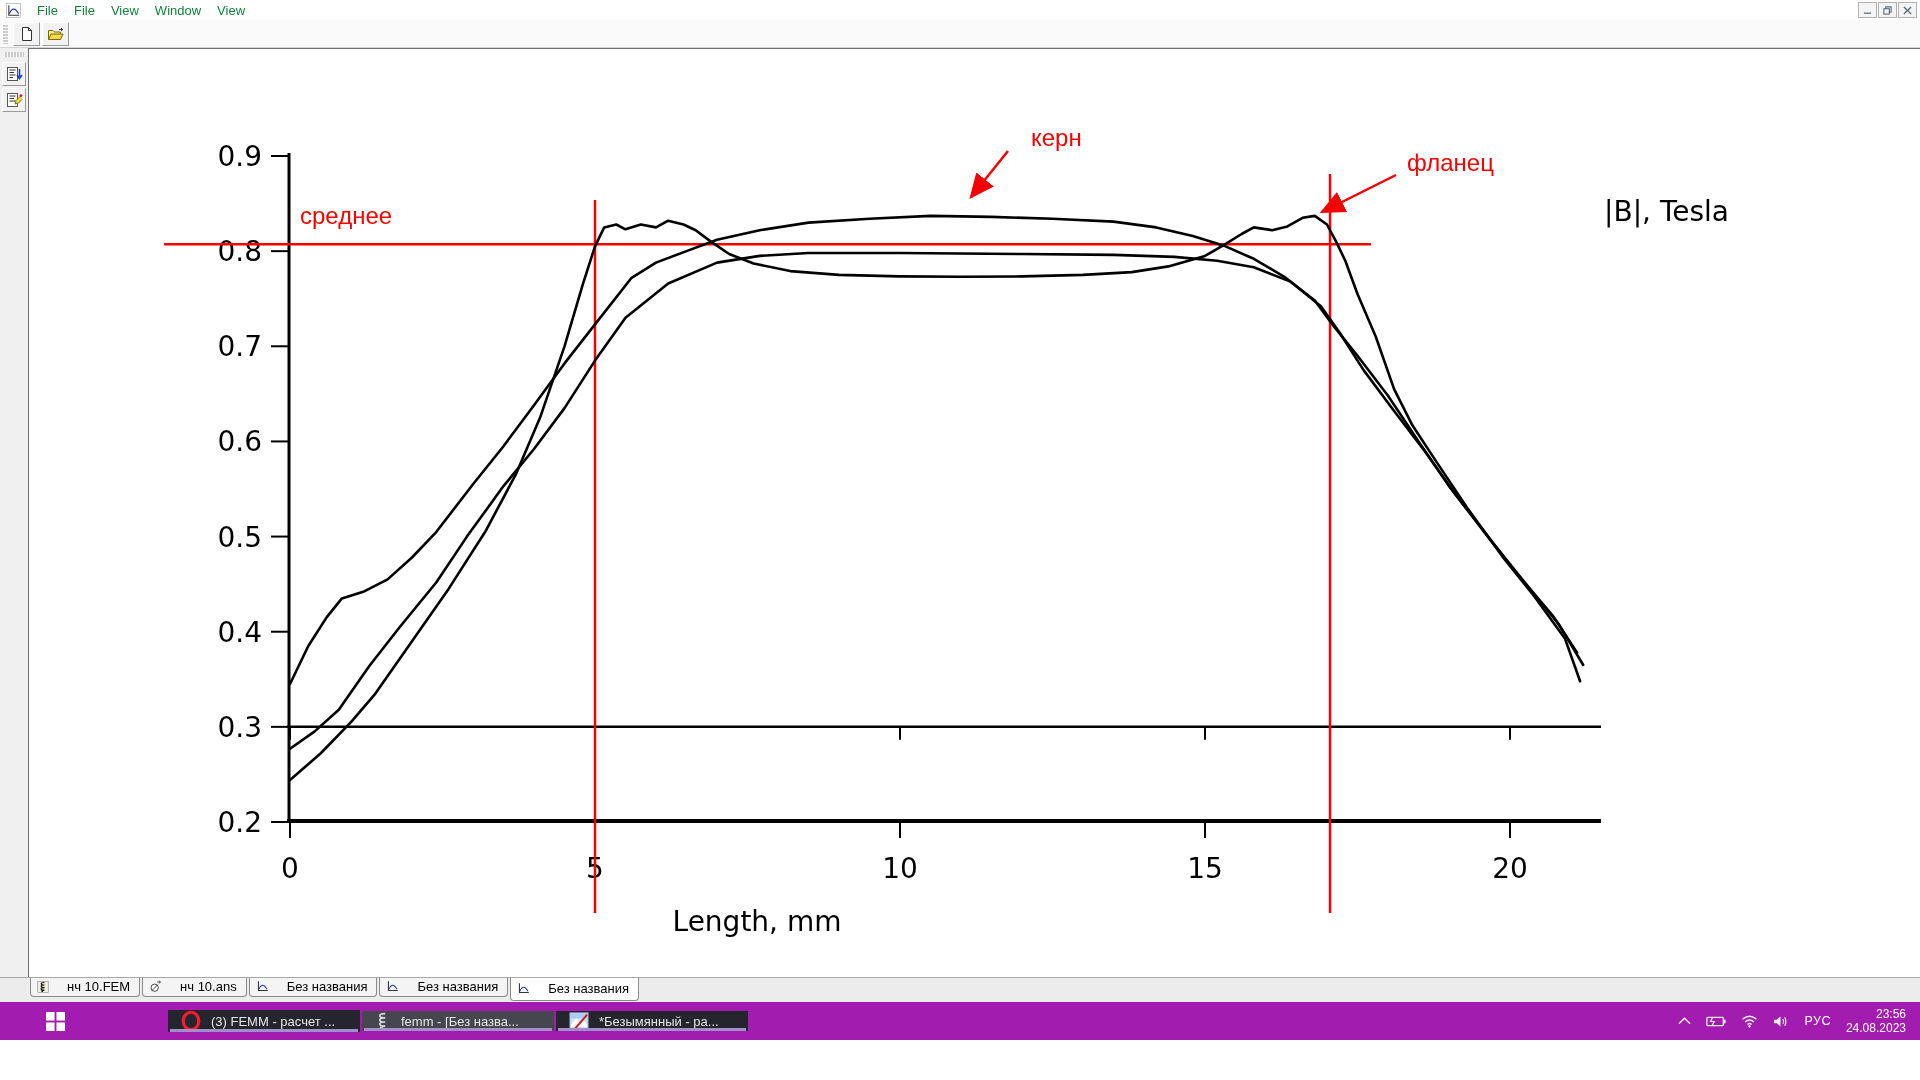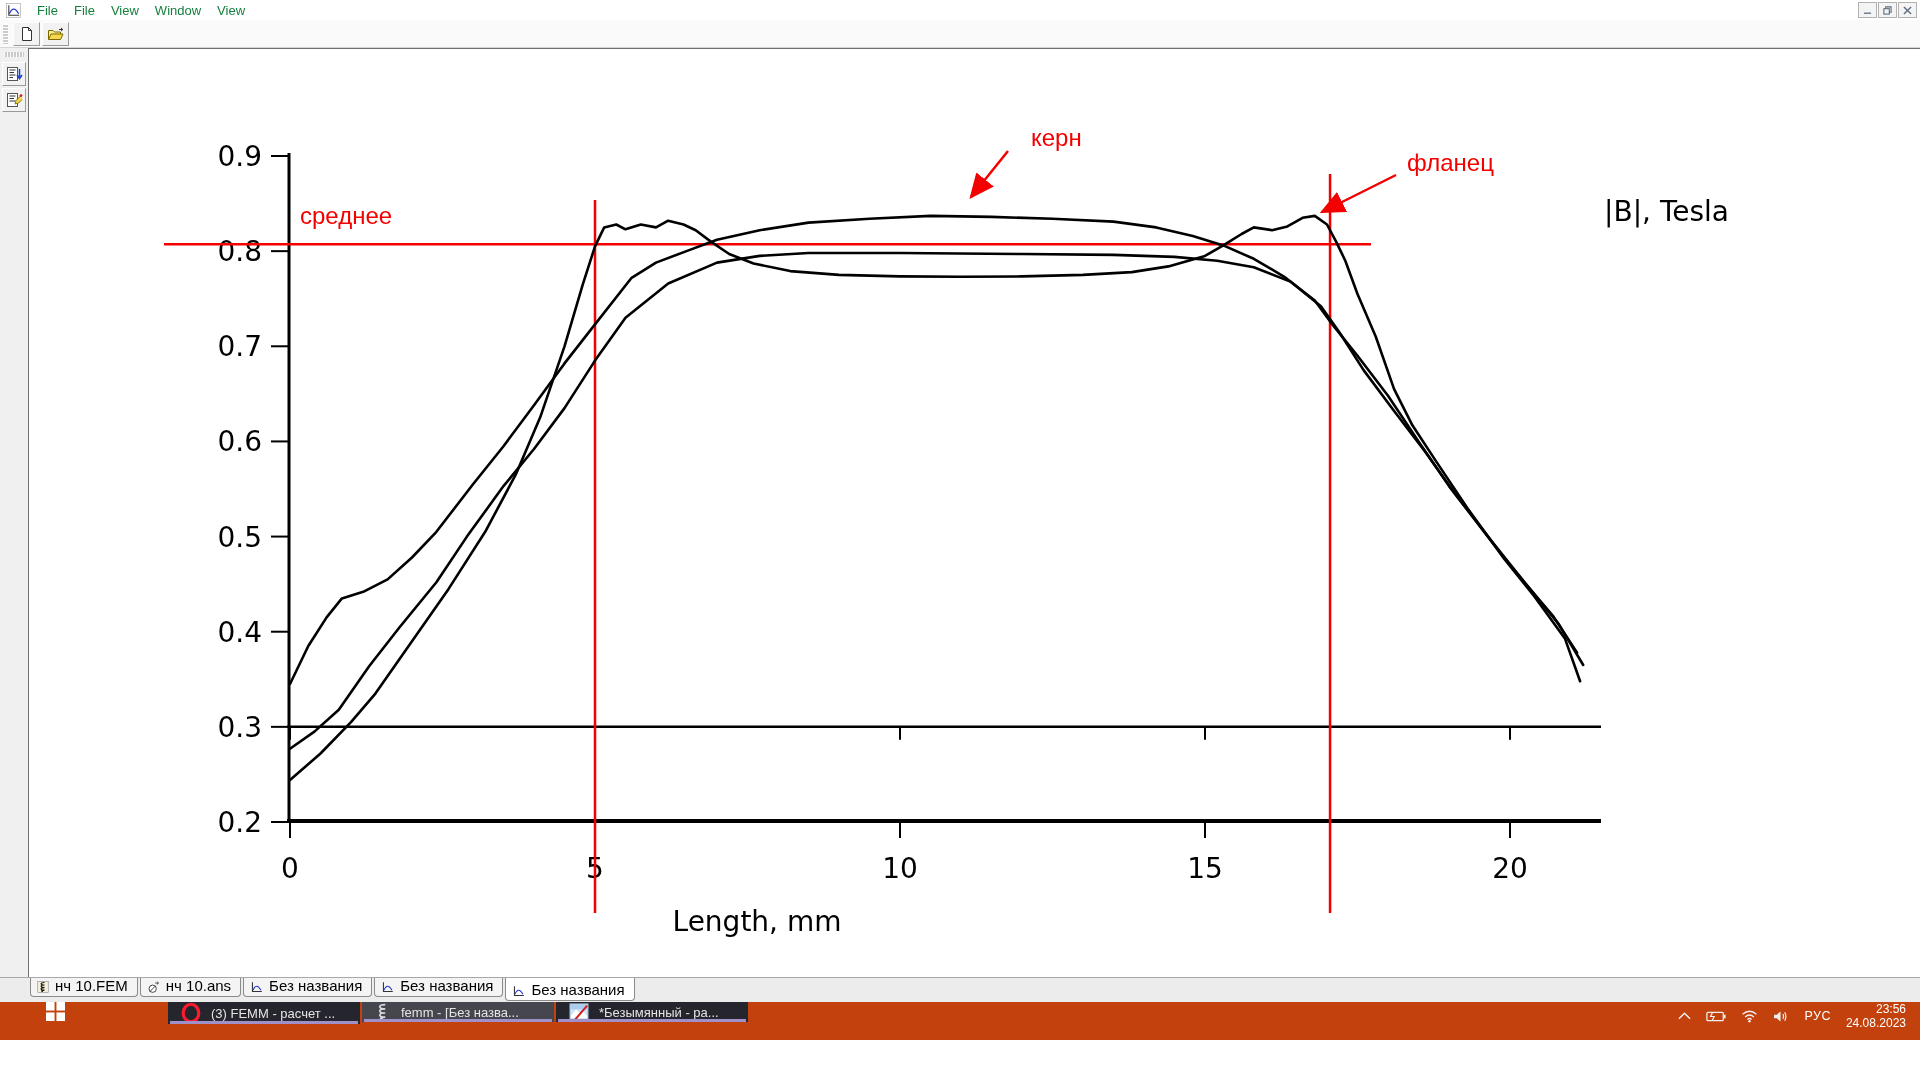--- a/index.html
+++ b/index.html
@@ -31,29 +31,29 @@
         display:flex;align-items:center;justify-content:center;}
   .client{flex:1;background:#fff;border-left:1px solid #707070;border-top:1px solid #707070;}
   .plot-overlay{position:absolute;left:0;top:0;width:1920px;height:1080px;pointer-events:none;z-index:5;}
   svg text.ax{font:28px "DejaVu Sans",sans-serif;fill:#000;text-anchor:end;}
   svg text.axm{font:28px "DejaVu Sans",sans-serif;fill:#000;text-anchor:middle;}
   svg text.axlab{font:28px "DejaVu Sans",sans-serif;fill:#000;}
   svg text.ann{font:24px "Liberation Sans",sans-serif;}
   
   .tabbar{height:25px;background:#ececec;border-top:1px solid #a8a8a8;display:flex;align-items:flex-start;
           padding-left:30px;z-index:20;position:relative;}
-  .tab{display:flex;align-items:flex-end;gap:6px;height:19px;padding:1px 9px 2px 6px;margin-right:2px;
+  .tab{display:flex;align-items:center;gap:18px;height:19px;padding:1px 9px 2px 6px;margin-right:2px;
        background:#f4f4f4;border:1px solid #8a8a8a;border-top:none;border-radius:0 0 4px 4px;
-       font-size:15px;color:#000;white-space:nowrap;}
+       font-size:13px;color:#000;white-space:nowrap;}
   .tab.selected{height:23px;background:#fff;border-width:1px;box-shadow:0 1px 0 #fff inset;}
   
   .statusbar{height:20px;background:#f0f0f0;border-top:1px solid #bdbdbd;display:flex;align-items:center;z-index:20;position:relative;}
   .statusbar .coords{font-size:13px;color:#1a1a1a;margin-left:6px;}
   
-  .taskbar{height:38px;background:#c2410c;display:flex;align-items:flex-start;z-index:20;position:relative;}
+  .taskbar{height:38px;background:#a21caf;display:flex;align-items:center;z-index:20;position:relative;}
   .startbtn{width:110px;display:flex;align-items:center;justify-content:center;}
   .taskapp{position:relative;width:192px;margin-right:2px;display:flex;align-items:center;gap:9px;
            padding:0 8px 0 12px;background:#25252d;}
   .taskapp.active{background:#46464f;}
   .taskapp .underline{position:absolute;left:2px;right:2px;bottom:0;height:3px;background:#9f90c9;}
   .taskapp .applabel{font-size:13px;color:#e4e4e4;white-space:nowrap;overflow:hidden;text-overflow:ellipsis;}
   .tray{margin-left:auto;display:flex;align-items:center;gap:15px;padding-right:14px;}
   .trayicon{display:flex;align-items:center;}
   .lang{font-size:12.5px;color:#fff;letter-spacing:.5px;}
   .clock{display:flex;flex-direction:column;align-items:flex-end;justify-content:center;color:#fff;font-size:12px;line-height:14px;}

